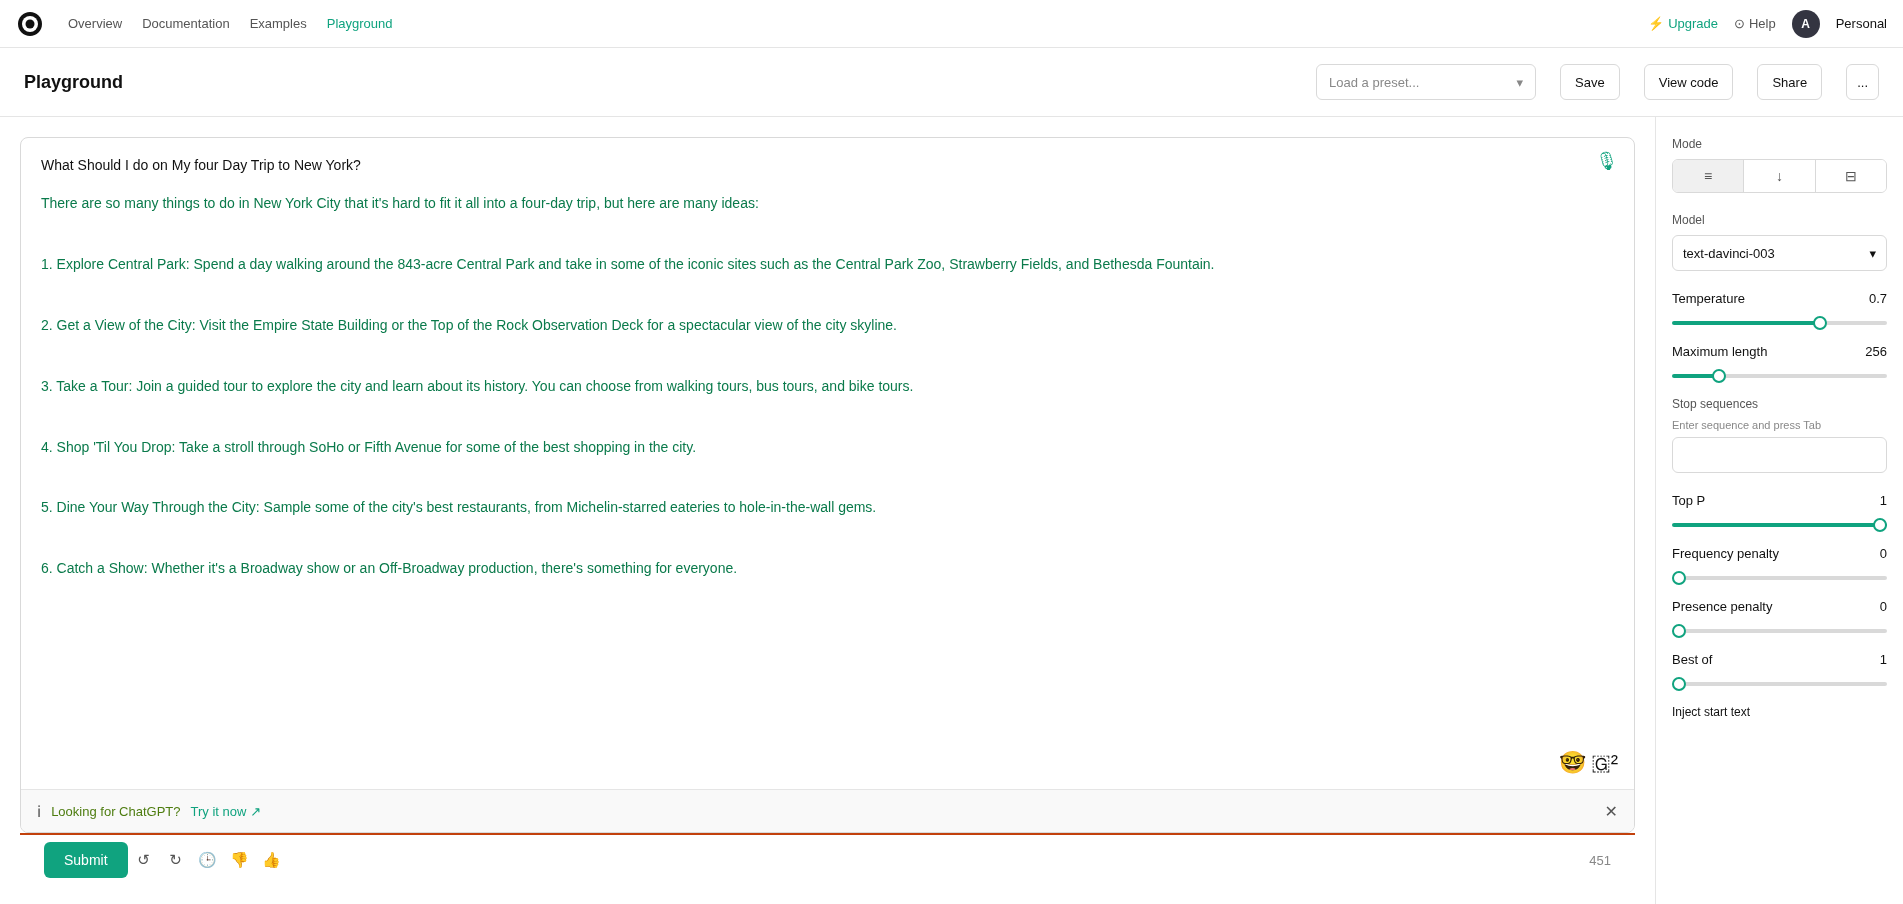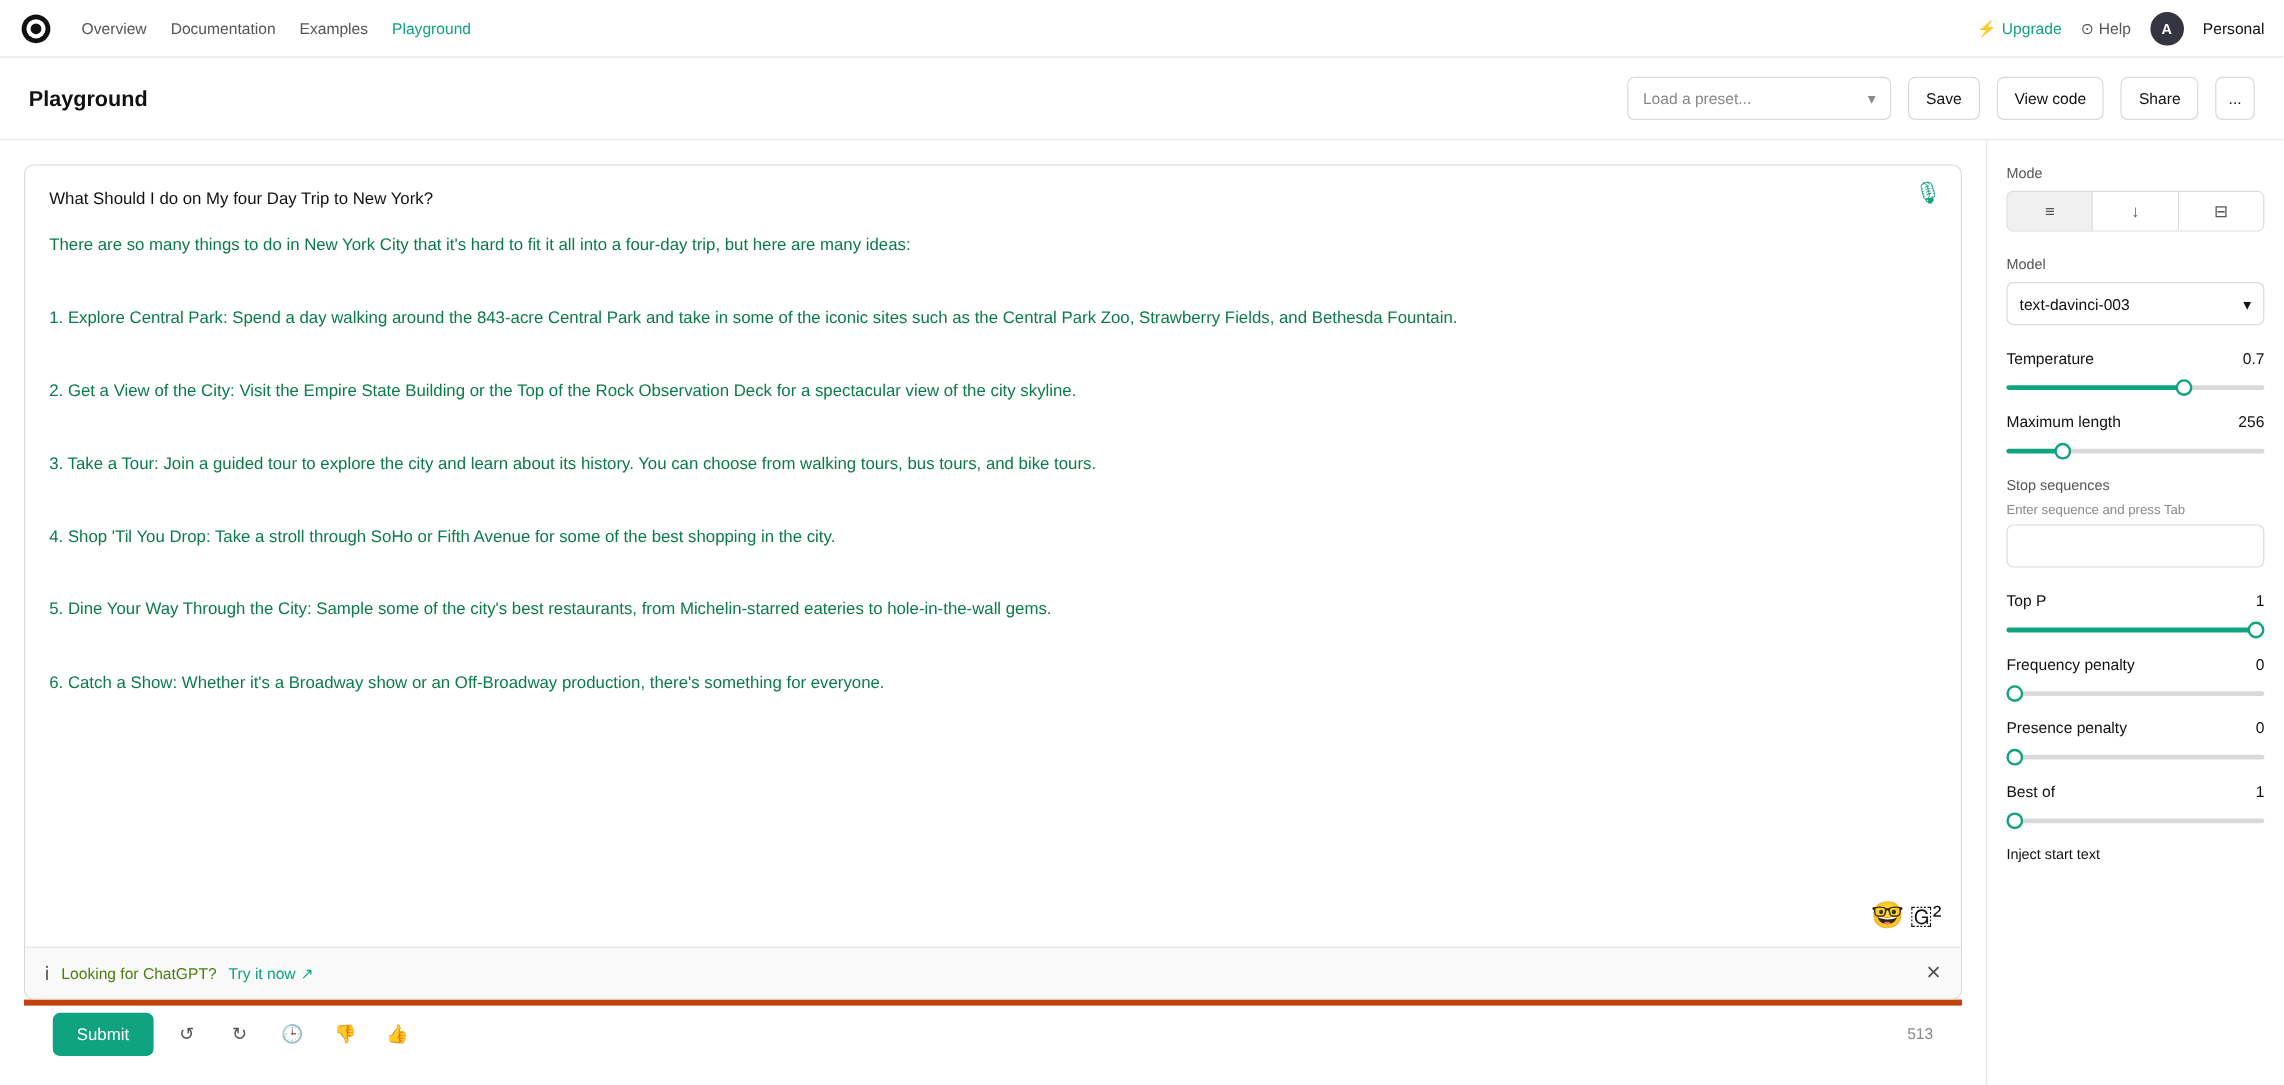--- a/index.html
+++ b/index.html
@@ -19,21 +19,21 @@
     .help-btn { display: flex; align-items: center; gap: 4px; color: #555; font-size: 13px; cursor: pointer; }
     .user-avatar { width: 28px; height: 28px; border-radius: 50%; background: #343541; color: #fff; display: flex; align-items: center; justify-content: center; font-size: 12px; font-weight: 600; }
     .personal-label { font-size: 13px; color: #111; }
 
     
     .page-header {
       display: flex; align-items: center; padding: 16px 24px; border-bottom: 1px solid #e5e5e5;
       gap: 16px;
     }
     .page-title { font-size: 18px; font-weight: 700; }
-    .header-actions { margin-left: auto; display: flex; align-items: center; gap: 14px; }
+    .header-actions { margin-left: auto; display: flex; align-items: center; gap: 24px; }
     .preset-dropdown {
       width: 220px; height: 36px; border: 1px solid #d9d9d9; border-radius: 6px;
       display: flex; align-items: center; padding: 0 12px; justify-content: space-between;
       cursor: pointer; color: #888; font-size: 13px;
     }
     .btn {
       height: 36px; padding: 0 14px; border-radius: 6px; border: 1px solid #d9d9d9;
       background: #fff; cursor: pointer; font-size: 13px; color: #111;
     }
     .btn-dots { padding: 0 10px; }
@@ -68,22 +68,22 @@
       background: #f9f9f9; border-top: 1px solid #e5e5e5;
       padding: 10px 16px; display: flex; align-items: center; gap: 10px;
     }
     .banner-info { color: #555; font-size: 16px; }
     .banner-text { color: #4d7c0f; font-size: 13px; }
     .try-link { color: #10a37f; font-size: 13px; cursor: pointer; text-decoration: none; display: flex; align-items: center; gap: 4px; }
     .banner-close { margin-left: auto; cursor: pointer; color: #555; font-size: 16px; }
 
     
     .bottom-toolbar {
-      height: 52px; border-top: 5px solid #c2410c; display: flex; align-items: center;
-      padding: 0 24px; gap: 12px; background: #fff;
+      height: 52px; border-top: 2px solid #c2410c; display: flex; align-items: center;
+      padding: 0 24px; gap: 0; background: #fff;
     }
     .submit-btn {
       height: 36px; padding: 0 20px; background: #10a37f; color: #fff; border: none;
       border-radius: 6px; cursor: pointer; font-size: 14px; font-weight: 500;
     }
     .toolbar-icon-btn {
       width: 32px; height: 32px; display: flex; align-items: center; justify-content: center;
       border: none; background: transparent; cursor: pointer; color: #555; font-size: 15px;
       border-radius: 4px;
     }
@@ -222,21 +222,21 @@
       </div>
     </div>
 
     <div class="bottom-toolbar">
       <button class="submit-btn">Submit</button>
       <button class="toolbar-icon-btn" title="Undo">↺</button>
       <button class="toolbar-icon-btn" title="Redo">↻</button>
       <button class="toolbar-icon-btn" title="History">🕒</button>
       <button class="toolbar-icon-btn" title="Thumbs down">👎</button>
       <button class="toolbar-icon-btn" title="Thumbs up">👍</button>
-      <span class="token-count">513</span>
+      <span class="token-count">451</span>
     </div>
   </div>
 
   <div class="right-panel">
 
     <div class="panel-section">
       <div class="panel-label">Mode</div>
       <div class="mode-buttons">
         <button class="mode-btn active" title="Complete">≡</button>
         <button class="mode-btn" title="Insert">↓</button>

